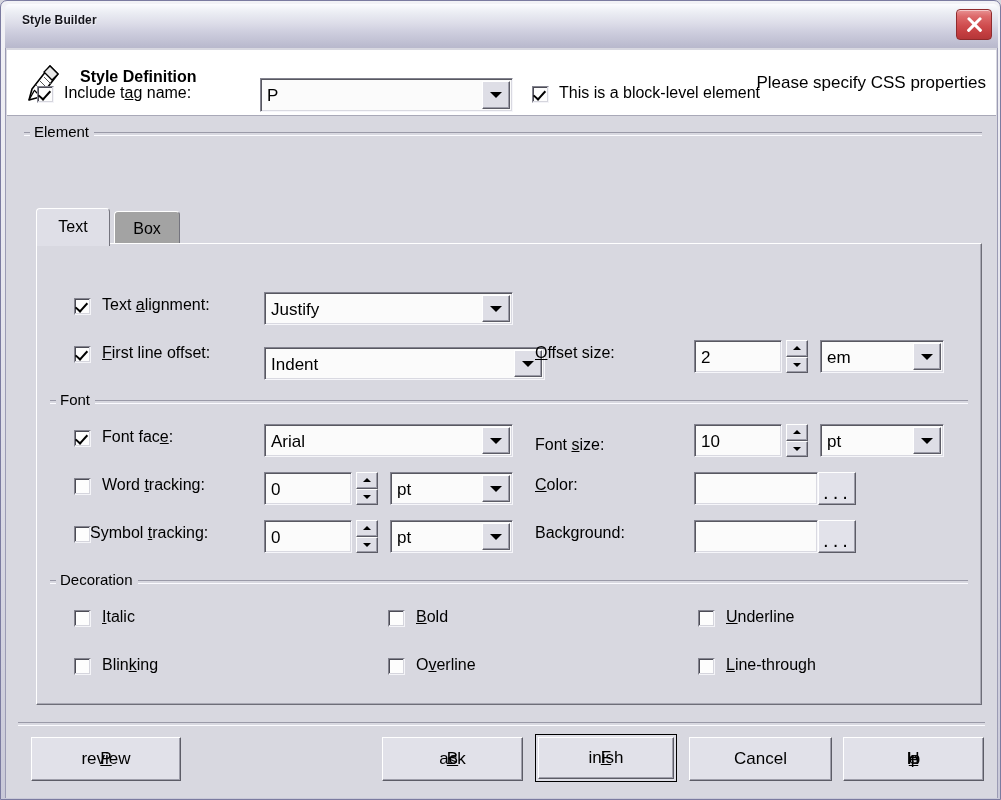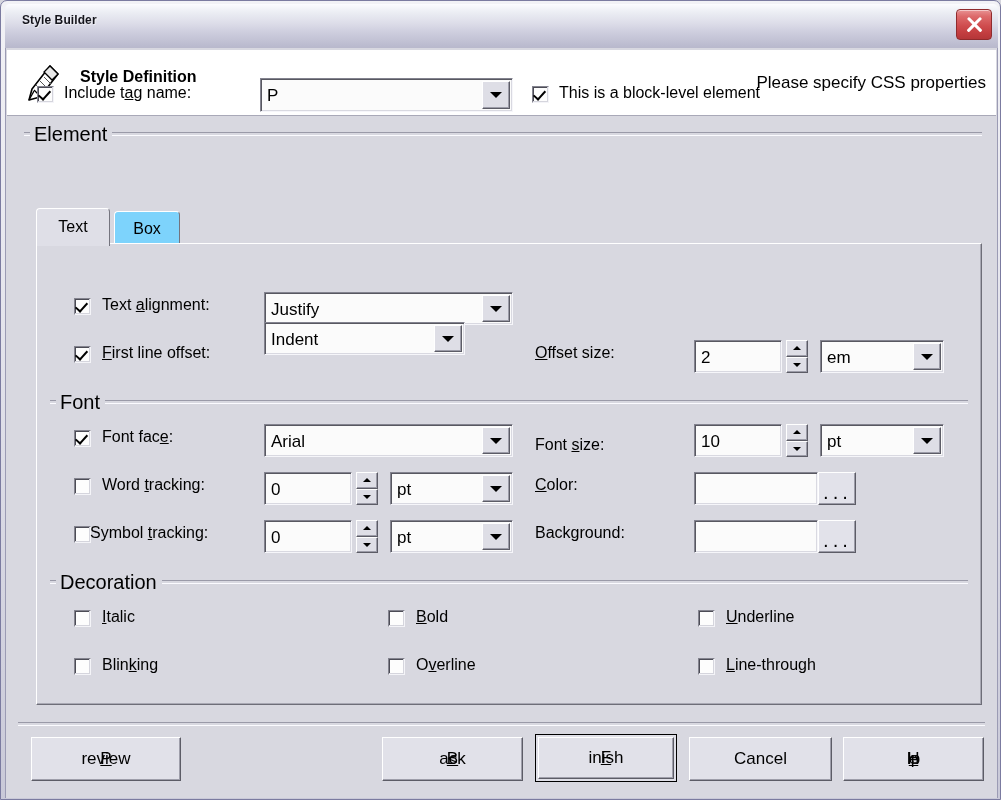--- a/index.html
+++ b/index.html
@@ -155,21 +155,21 @@
     height: 2px;
     border-top: 1px solid #9a9aa8;
     border-bottom: 1px solid #fbfbff;
   }
   .group > .group-label {
     position: absolute;
     left: 6px;
     top: -1px;
     padding: 0 5px 0 4px;
     background: #d8d8e0;
-    font-size: 20px;
+    font-size: 15px;
     color: #000;
     white-space: nowrap;
     z-index: 2;
   }
 
   
   .cb {
     position: absolute;
     width: 17px;
     height: 17px;
@@ -320,21 +320,21 @@
   }
 
   
   .tabstrip {
     position: absolute;
   }
   .tab {
     position: absolute;
     box-sizing: border-box;
     height: 34px;
-    background: #7dd3fc;
+    background: #a3a3a3;
     border-top: 1px solid #ffffff;
     border-left: 1px solid #ffffff;
     border-right: 1px solid #74747e;
     border-radius: 4px 4px 0 0;
     text-align: center;
     font-size: 16px;
     color: #000;
     line-height: 33px;
     cursor: pointer;
   }
@@ -464,21 +464,21 @@
         </div>
         <div class="sunken" style="left:258px; top:244px; width:249px; height:33px;">
           <div class="field-text">Justify</div>
           <div class="combo-arrow"></div>
         </div>
 
         <div class="cb checked" style="left:68px; top:298px;"></div>
         <div class="cb-label" style="left:96px; top:296px;">
           <span></span><u>F</u><span>irst line offset:</span>
         </div>
-        <div class="sunken" style="left:258px; top:274px; width:201px; height:33px;">
+        <div class="sunken" style="left:258px; top:299px; width:281px; height:33px;">
           <div class="field-text">Indent</div>
           <div class="combo-arrow"></div>
         </div>
 
         <div class="flabel" style="left:529px; top:296px;">
           <u>O</u><span>ffset size:</span>
         </div>
         <div class="sunken" style="left:688px; top:292px; width:88px; height:33px;">
           <div class="field-text">2</div>
         </div>

